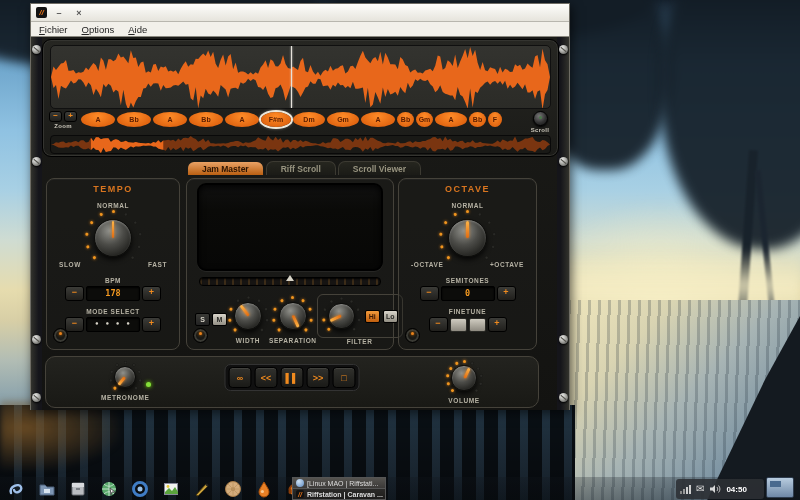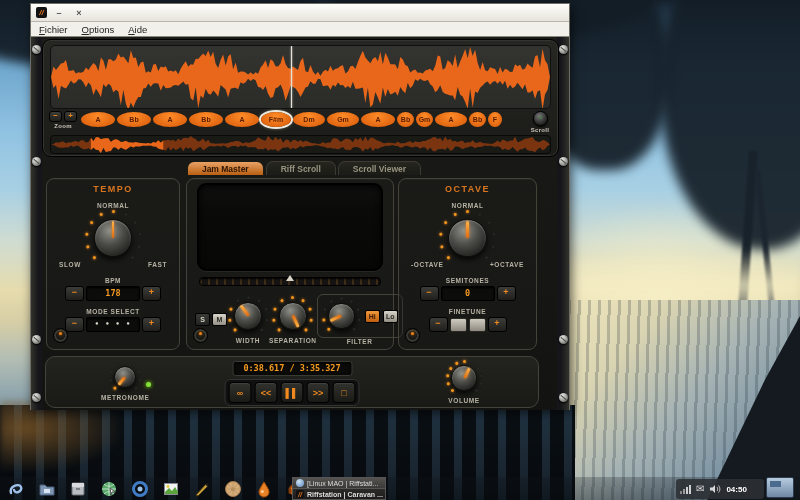--- a/index.html
+++ b/index.html
@@ -470,21 +470,20 @@
             <span class="kdot off" style="transform: rotate(0deg) translateY(-15px);"></span>
             <span class="kdot off" style="transform: rotate(33.75deg) translateY(-15px);"></span>
             <span class="kdot off" style="transform: rotate(67.5deg) translateY(-15px);"></span>
             <span class="kdot off" style="transform: rotate(101.25deg) translateY(-15px);"></span>
             <span class="kdot off" style="transform: rotate(135deg) translateY(-15px);"></span>
             <span class="kpointer" style="height: 10.2px; transform: rotate(-140deg);"></span>
           </div>
         <div class="k-caption">METRONOME</div>
       </div>
       <div class="t-center">
-        <div class="time-disp">0:38.617 / 3:35.327</div>
         <div class="t-group">
           <div class="t-btn">∞</div>
           <div class="t-btn">&lt;&lt;</div>
           <div class="t-btn">▌▌</div>
           <div class="t-btn">&gt;&gt;</div>
           <div class="t-btn">□</div>
         </div>
       </div>
       <div class="vol">
         <div class="knob-ring" style="width:38px;height:38px">

